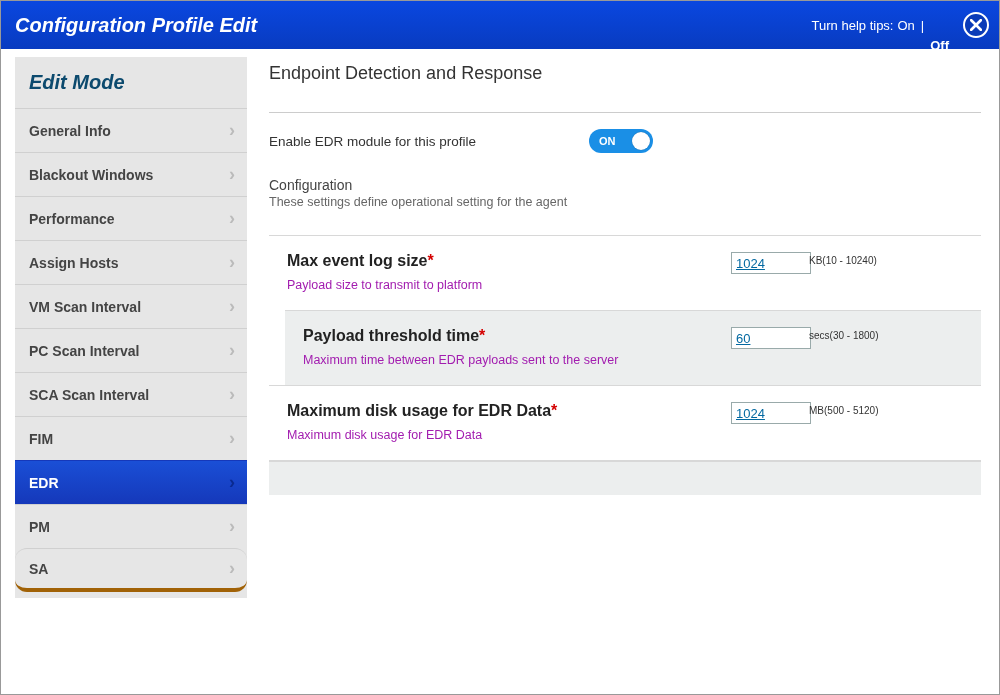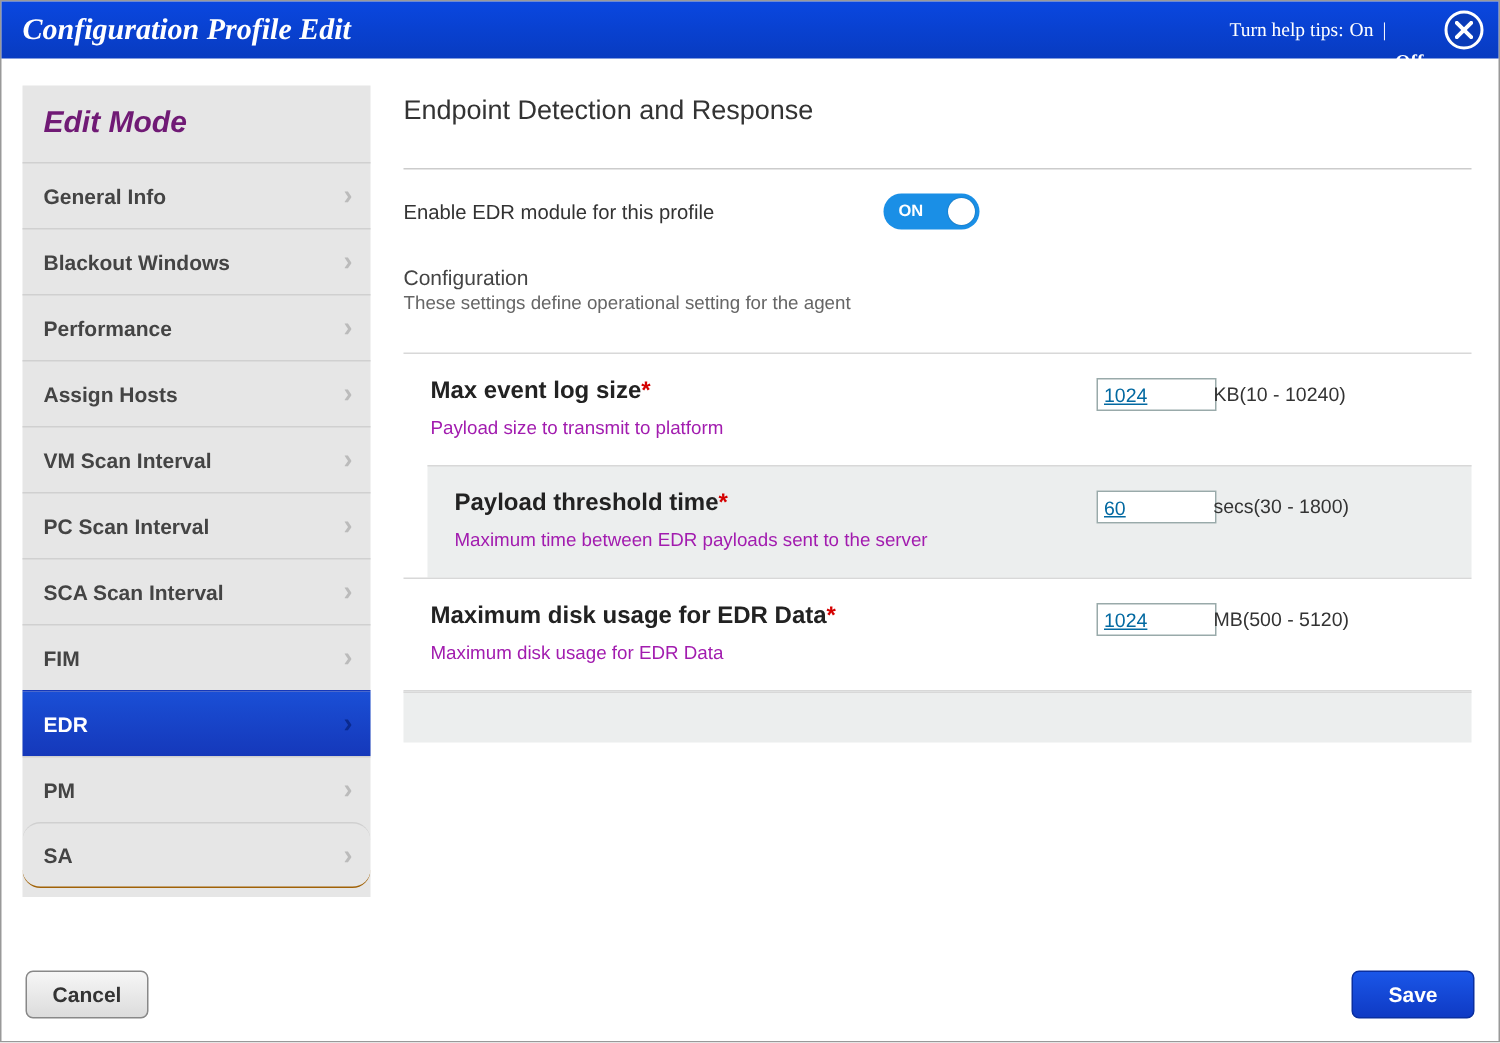--- a/index.html
+++ b/index.html
@@ -2,23 +2,23 @@
 <html><head>
 <meta charset="utf-8">
 <style>
   * { box-sizing: border-box; }
   html, body { margin: 0; padding: 0; font-family: Arial, Helvetica, sans-serif; background: #fff; }
   .window {
     width: 1000px; height: 695px; border: 1px solid #999; position: relative;
     background: #fff;
   }
   .titlebar {
-    height: 38px; background: linear-gradient(#0a47e0,#083bc0);
+    height: 48px; background: linear-gradient(#0a47e0,#083bc0);
     display: flex; align-items: center; justify-content: space-between;
-    padding: 0 10px 0 14px; color: #fff; font-family: Liberation Serif, serif;
+    padding: 0 10px 0 14px; color: #fff;
   }
   .titlebar .title { font-size: 20px; font-weight: bold; font-style: italic; }
   .help-tips { font-size: 13px; display: flex; align-items: center; gap: 4px; }
   .help-tips .opt { cursor: pointer; }
   .help-tips .pipe { padding: 0 2px; }
   .help-tips .sel { font-weight: bold; margin-top: 41px; }
   .close-btn {
     width: 26px; height: 26px; border-radius: 50%; background: #0a3bb8;
     border: 2px solid #fff; display: flex; align-items: center; justify-content: center;
     margin-left: 14px; cursor: pointer;
@@ -26,29 +26,29 @@
   .close-btn svg { width: 12px; height: 12px; }
   .content {
     position: absolute; top: 38px; bottom: 62px; left: 0; right: 0;
     padding: 18px 14px 0 14px; display: flex; gap: 22px;
   }
   .sidebar {
     width: 232px; background: #e6e6e6; padding-bottom: 6px;
     align-self: flex-start;
   }
   .sidebar-title {
-    font-size: 20px; color: #701a75; font-style: italic; font-weight: bold;
+    font-size: 20px; color: #0c4a6e; font-style: italic; font-weight: bold;
     padding: 14px 14px 14px 14px;
   }
   .side-item {
     height: 44px; display: flex; align-items: center; justify-content: space-between;
     padding: 0 12px 0 14px; border-top: 1px solid #d0d0d0;
     color: #444; font-size: 14px; font-weight: bold; cursor: pointer;
   }
-  .side-item:last-child { border-bottom: 1px solid #a16207; border-radius: 12px; }
+  .side-item:last-child { border-bottom: 4px solid #a16207; border-radius: 12px; }
   .side-item.active {
     background: linear-gradient(#1a4fd6,#1538ba); color: #fff; border-top-color:#1538ba;
   }
   .chev { color: #bbb; font-size: 18px; }
   .side-item.active .chev { color: #0a2a90; }
   .main { flex: 1; padding-right: 4px; }
   .main h2 { font-size: 18px; color: #333; margin: 6px 0 28px 0; font-weight: normal; }
   .hr { border: none; border-top: 1px solid #ccc; margin: 0 0 16px 0; }
   .enable-row {
     display: flex; align-items: center; margin-bottom: 24px;
@@ -75,21 +75,21 @@
   }
   .cfg-row.alt { background: #eceeee; margin-left: 16px; }
   .cfg-row:last-child { border-bottom: 1px solid #d8d8d8; }
   .cfg-label { font-size: 16px; color: #222; font-weight: bold; }
   .cfg-label .req { color: #d40000; }
   .cfg-desc { font-size: 12.5px; color: #a21caf; margin-top: 8px; font-weight: normal; }
   .cfg-row input[type=text] {
     width: 80px; height: 22px; border: 1px solid #9aa; padding: 2px 4px;
     font-size: 13px; color: #0369a1; text-decoration: underline;
   }
-  .cfg-unit { font-size: 13px; color: #333; padding-top: 3px; padding-left: 10px; }
+  .cfg-unit { font-size: 10px; color: #333; padding-top: 3px; padding-left: 10px; }
   .tail-gap { height: 34px; background:#eceeee; border-top:1px solid #d8d8d8; }
   .footer {
     position: absolute; left: 0; right: 0; bottom: 0; height: 62px;
     display: flex; align-items: center; justify-content: space-between;
     padding: 0 16px;
   }
   .btn {
     min-width: 82px; height: 32px; border-radius: 5px; font-size: 14px; font-weight: bold;
     cursor: pointer; border: 1px solid #888;
   }
@@ -213,18 +213,14 @@
               <div class="cfg-desc">Maximum disk usage for EDR Data</div>
             </div>
             <div><input type="text" value="1024" style=""></div>
             <div class="cfg-unit">MB(500 - 5120)</div>
           </div>
         </div>
       <div class="tail-gap"></div>
     </div>
   </div>
 
-  <div class="footer">
-    <button class="btn btn-cancel">Cancel</button>
-    <button class="btn btn-save">Save</button>
-  </div>
 
 </div>
 
 </body></html>

